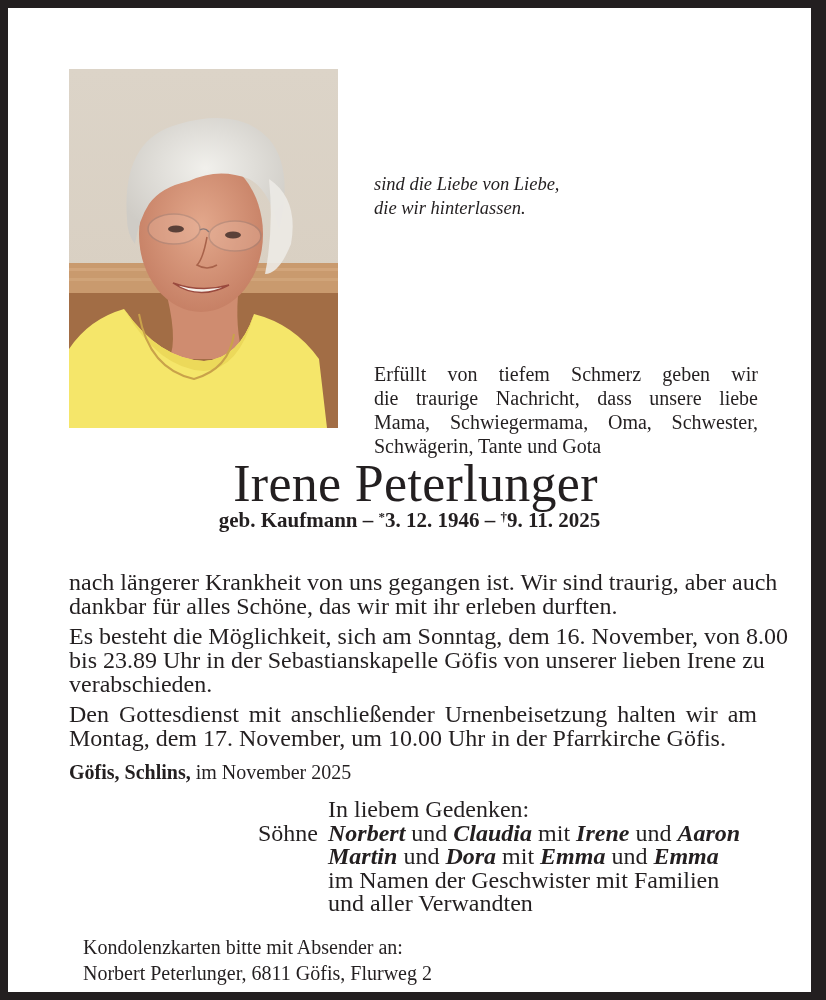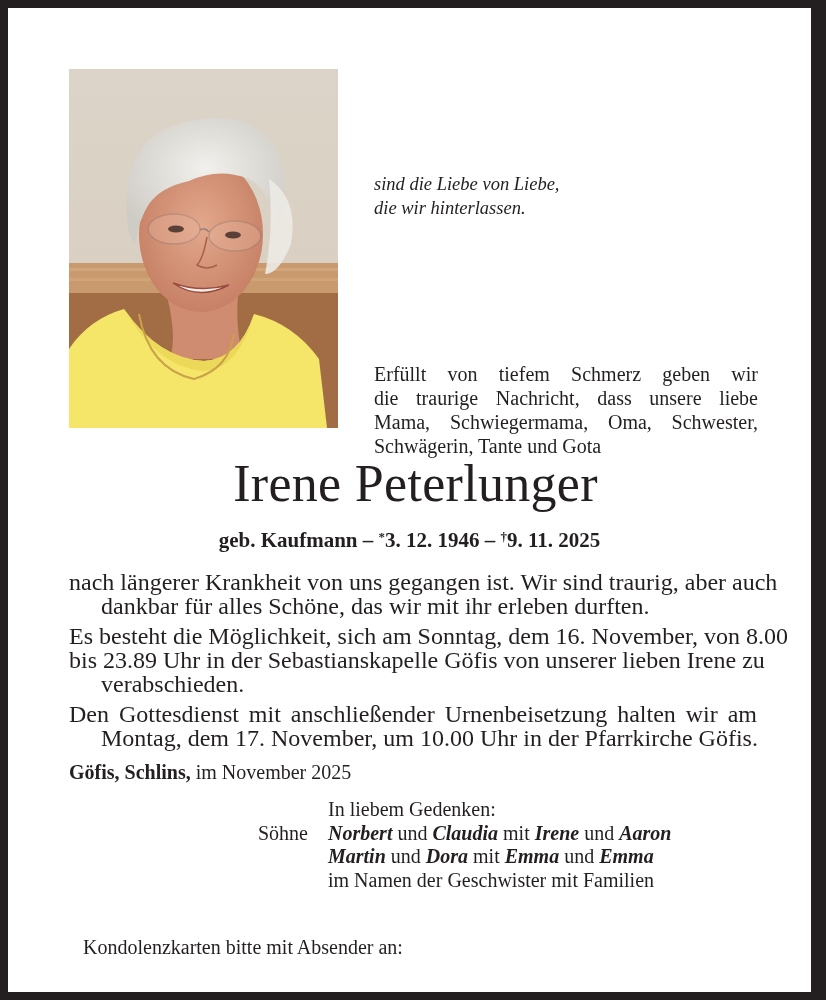--- a/index.html
+++ b/index.html
@@ -51,53 +51,53 @@
       position: absolute;
       left: 12px; right: 0; top: 446px;
       text-align: center;
       font-family: "Liberation Serif", serif;
       font-size: 52px;
       line-height: 60px;
       letter-spacing: 0.3px;
     }
     .lifespan {
       position: absolute;
-      left: 0; right: 0; top: 516px;
+      left: 0; right: 0; top: 496px;
       text-align: center;
       font-family: "Liberation Serif", serif;
       font-weight: bold;
       font-size: 21px;
       line-height: 26px;
     }
     .lifespan sup { font-size: 13px; vertical-align: 6px; font-weight: bold; }
     .body {
       position: absolute;
       left: 61px; top: 562px;
       width: 688px;
       font-family: "Liberation Serif", serif;
       font-size: 24px;
       line-height: 24px;
     }
     .body p { margin: 0 0 6px 0; }
     .line-j { text-align: justify; text-align-last: justify; white-space: nowrap; }
-    .line-l { text-align: left; white-space: nowrap; margin-left: 32px; }
+    .line-l { text-align: left; white-space: nowrap; }
     .place {
       position: absolute;
       left: 61px; top: 752px;
       font-family: "Liberation Serif", serif;
       font-size: 20px;
       line-height: 24px;
       white-space: nowrap;
     }
     .place b { font-weight: bold; }
     .mourners {
       position: absolute;
       left: 250px; top: 790px;
       font-family: "Liberation Serif", serif;
-      font-size: 20px;
+      font-size: 24px;
       line-height: 23.5px;
     }
     .mourners .row { display: flex; white-space: nowrap; }
     .mourners .lbl { width: 70px; padding-right: 8px; box-sizing: border-box; }
     .mourners .txt b { font-weight: bold; font-style: italic; }
     .address {
       position: absolute;
       left: 75px; top: 926px;
       font-family: "Liberation Serif", serif;
       font-size: 20px;
@@ -228,20 +228,22 @@
         <span>und</span>
         <b>Emma</b>
       </span>
     </div>
     <div class="row">
       <span class="lbl"></span>
       <span class="txt">im Namen der Geschwister mit Familien</span>
     </div>
     <div class="row">
       <span class="lbl"></span>
+      <span class="txt">und aller Verwandten</span>
     </div>
   </div>
 
   <div class="address">
     <div>Kondolenzkarten bitte mit Absender an:</div>
+    <div>Norbert Peterlunger, 6811 Göfis, Flurweg 2</div>
   </div>
 
 </div>
 
 </body></html>

